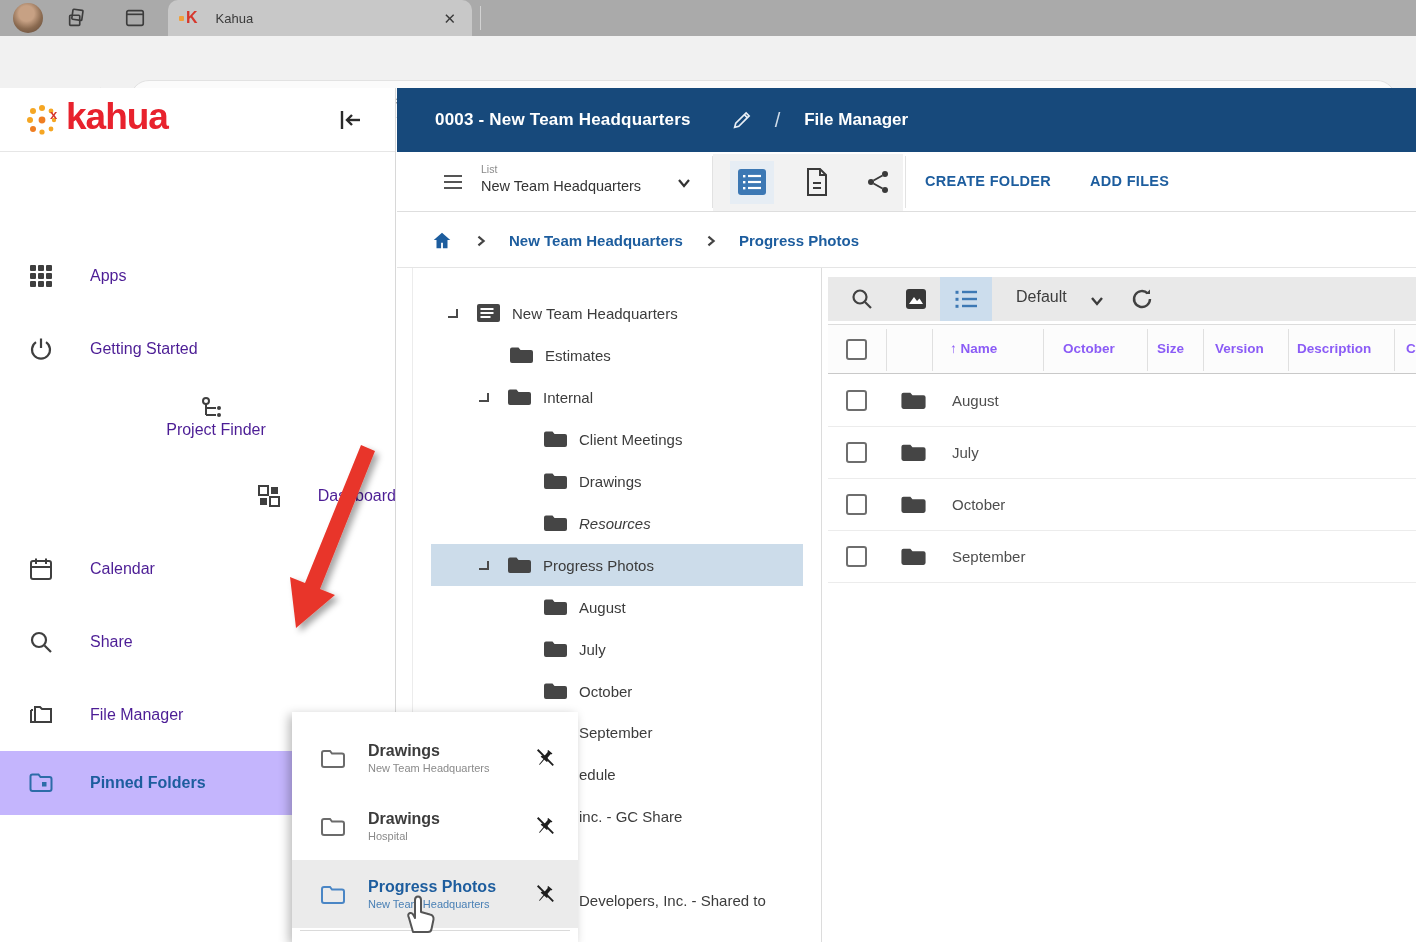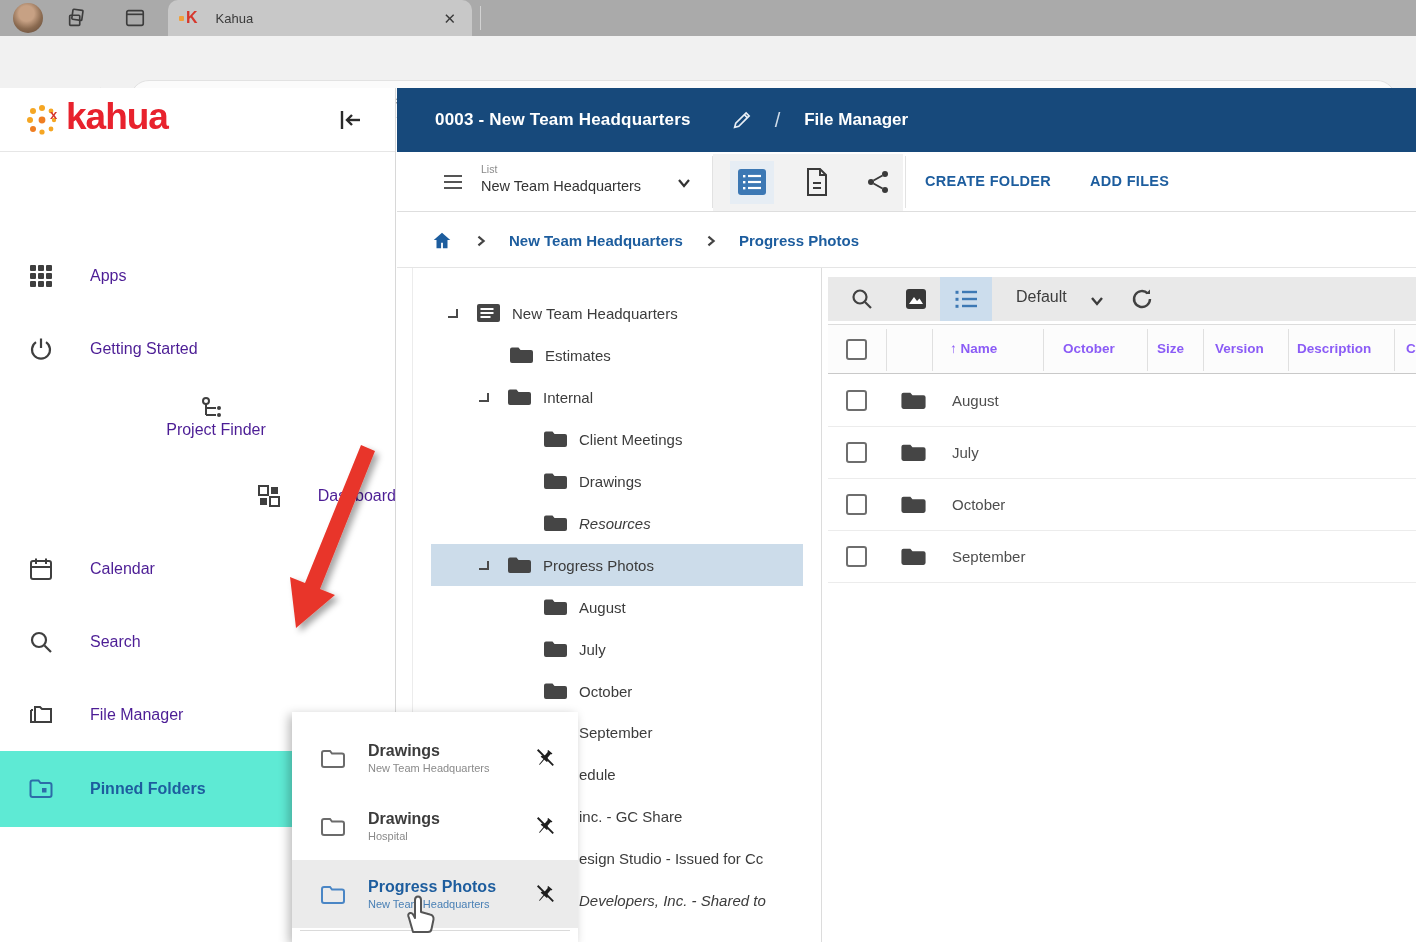--- a/index.html
+++ b/index.html
@@ -32,21 +32,21 @@
 
   
   .sidebar { left:0; top:88px; width:396px; height:854px; background:#fff; border-right:1px solid #d8d8d8; }
   .logo-row { position:absolute; left:0; top:0; width:100%; height:64px; border-bottom:1px solid #e6e6e6; }
   .logo-burst { position:absolute; left:22px; top:12px; width:40px; height:40px; }
   .logo-word { position:absolute; left:66px; top:8px; font-size:37px; font-weight:bold; color:#e8222d; letter-spacing:-1px; }
   .collapse-ic { position:absolute; left:336px; top:18px; width:28px; height:28px; color:#2b2b2b; }
   .nav-item { position:absolute; left:0; width:396px; height:56px; display:flex; align-items:center; }
   .nav-ic { margin-left:28px; width:26px; height:26px; color:#3f3f3f; flex:0 0 26px; }
   .nav-lb { margin-left:36px; font-size:16px; font-weight:500; color:#4c1d95; }
-  .nav-item.pinned { height:76px; background:#5eead4; }
+  .nav-item.pinned { height:64px; background:#c4b5fd; }
   .nav-item.pinned .nav-lb { color:#1d5d9e; font-weight:bold; }
   .nav-item.pinned .nav-ic { color:#2c6ca8; }
   .pin-chev { position:absolute; right:24px; width:14px; height:14px; color:#1d5d9e; }
 
   
   .appbar { left:397px; top:88px; width:1019px; height:64px; background:#17497b; display:flex; align-items:center; }
   .appbar-title { margin-left:38px; font-size:17px; font-weight:bold; color:#fff; letter-spacing:.2px; }
   .pencil-ic { margin-left:40px; width:22px; height:22px; color:#e8eef5; }
   .appbar-slash { margin-left:22px; font-size:20px; color:#cfdce9; }
   .appbar-app { margin-left:24px; font-size:17px; font-weight:bold; color:#fff; }
@@ -266,21 +266,21 @@
       <span class="nav-lb">Calendar</span>
     </div>
 
     <div class="nav-item" style="top:526px;">
       <span class="nav-ic">
         <svg viewBox="0 0 26 26" fill="none" stroke="currentColor" stroke-width="2.2">
             <circle cx="11" cy="11" r="7"></circle>
             <line x1="16.5" y1="16.5" x2="23" y2="23"></line>
           </svg>
       </span>
-      <span class="nav-lb">Search</span>
+      <span class="nav-lb">Share</span>
     </div>
 
     <div class="nav-item" style="top:599px;">
       <span class="nav-ic">
         <svg viewBox="0 0 26 26" fill="none" stroke="currentColor" stroke-width="2">
             <path d="M3 8v12h-0.5"></path>
             <path d="M3 20V8"></path>
             <path d="M7 5h5l2 2h9v13H7z"></path>
             <path d="M3 8h2"></path>
             <path d="M3 8V20h4"></path>
@@ -493,22 +493,21 @@
         <svg viewBox="0 0 25 20">
             <path d="M1 4.5q0-2 2-2h6.5l2 2.5H22q2 0 2 2V16q0 2-2 2H3q-2 0-2-2z" fill="#454545"></path>
           </svg>
       </span>
       <span class="t-lb">October</span>
     </div>
 
     <span class="t-frag" style="top:444px;">September</span>
     <span class="t-frag" style="top:486px;">edule</span>
     <span class="t-frag" style="top:528px;">inc. - GC Share</span>
-    <span class="t-frag" style="top:570px;">esign Studio - Issued for Cc</span>
-    <span class="t-frag" style="top:612px;font-style:italic;">Developers, Inc. - Shared to</span>
+    <span class="t-frag" style="top:612px;">Developers, Inc. - Shared to</span>
   </div>
 
   <div class="abs rightpanel">
     <div class="rp-strip">
       <span class="rp-ic" style="left:22px;">
         <svg viewBox="0 0 24 24" fill="none" stroke="currentColor" stroke-width="2.2">
             <circle cx="10" cy="10" r="6.5"></circle>
             <line x1="15" y1="15" x2="21" y2="21"></line>
           </svg>
       </span>

